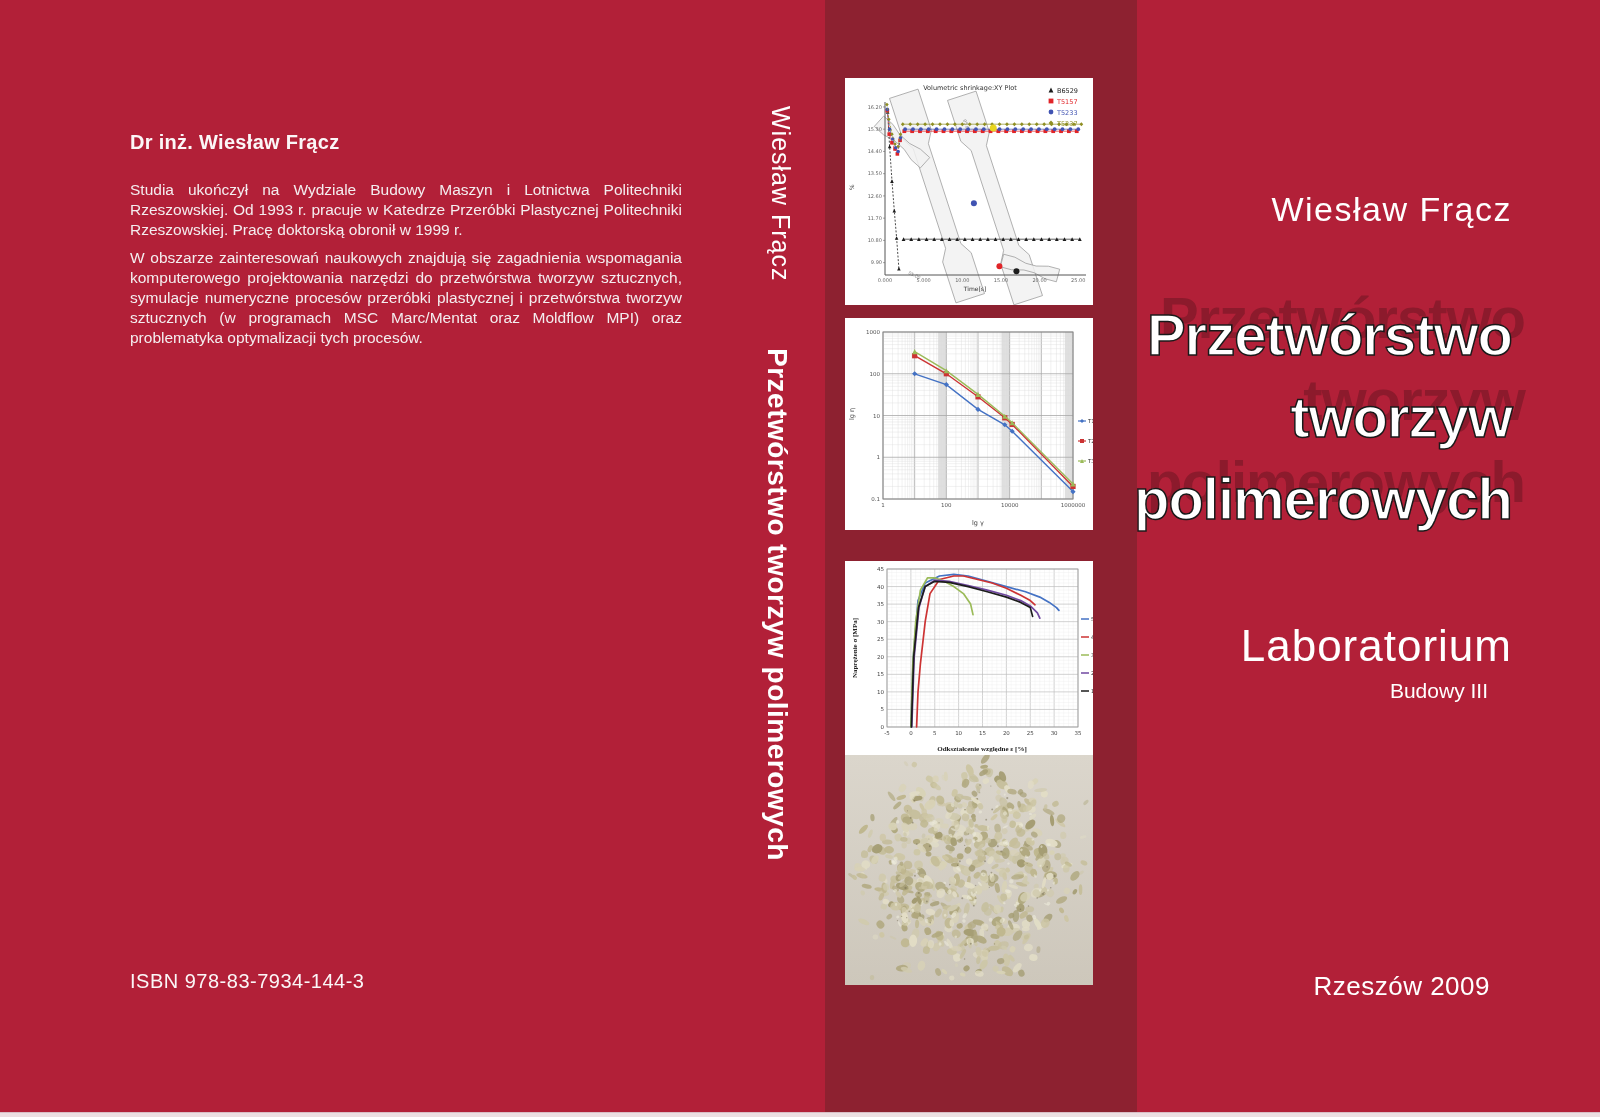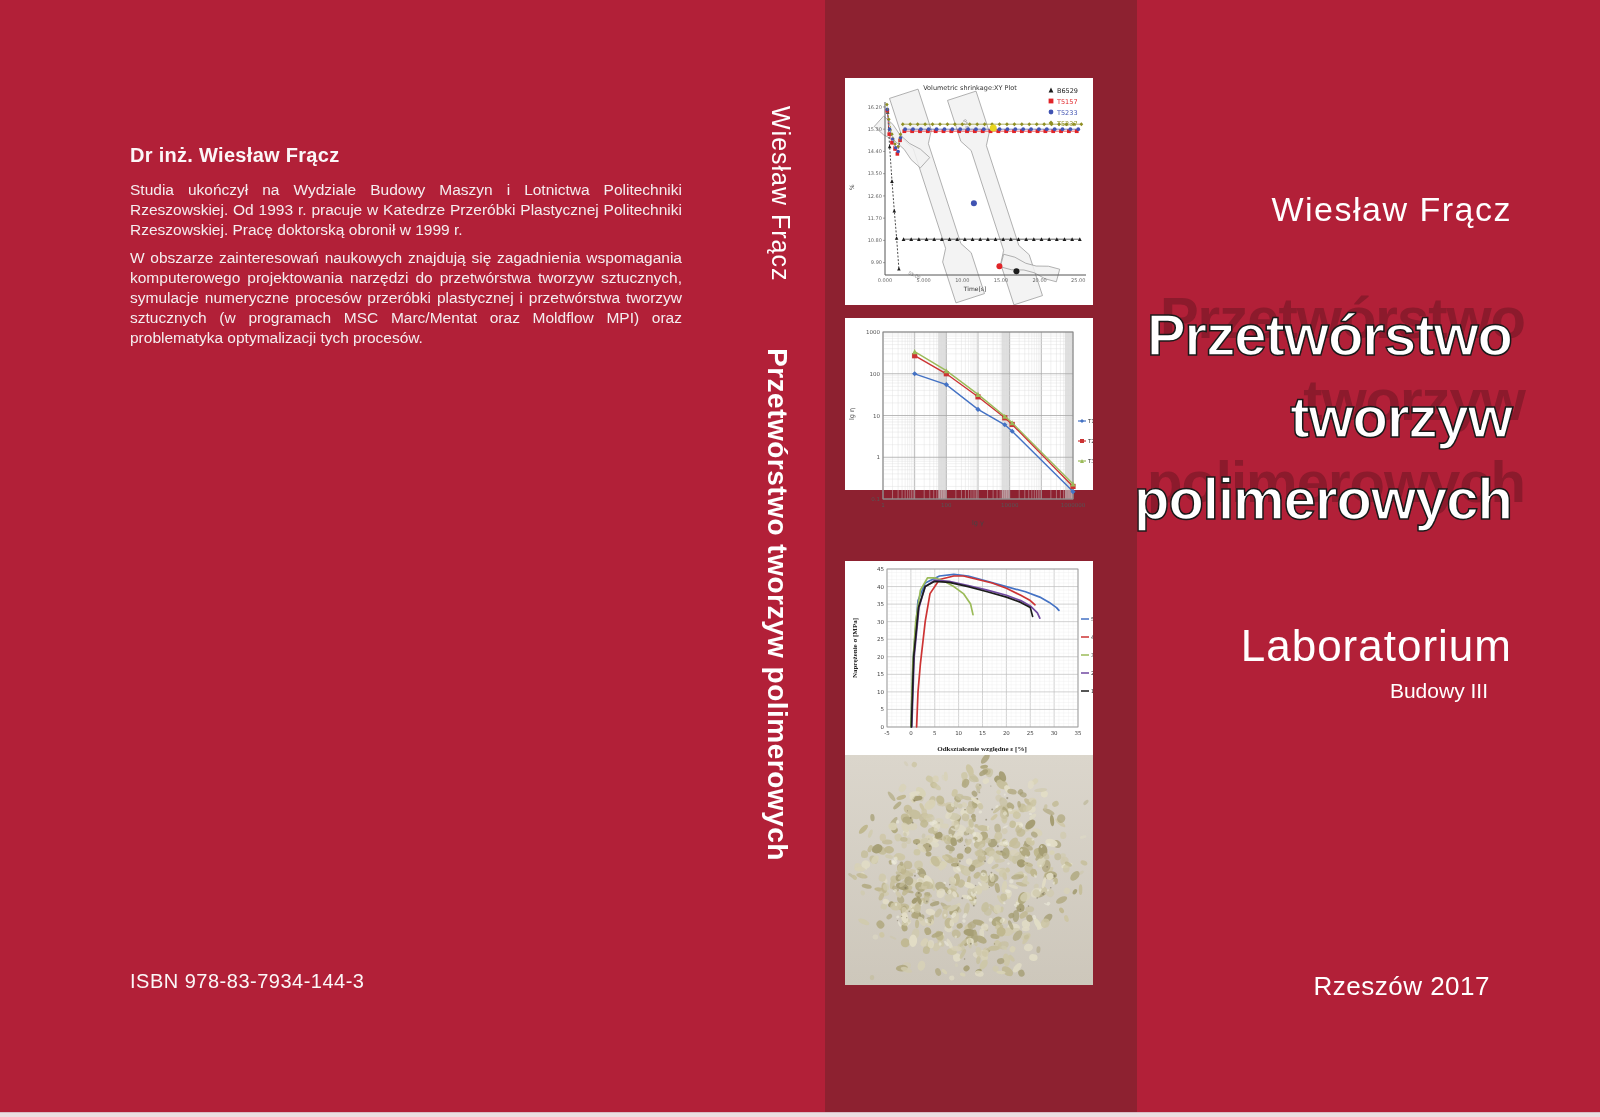--- a/index.html
+++ b/index.html
@@ -2,34 +2,34 @@
 <html><head>
 <meta charset="utf-8">
 <style>
   html,body{margin:0;padding:0;background:#ffffff;}
   .cover{position:relative;width:1600px;height:1117px;background:#B22038;overflow:hidden;
          font-family:"Liberation Sans",sans-serif;}
   .band{position:absolute;left:825px;top:0;width:312px;height:1112px;background:#8D2130;}
   .bottom-strip{position:absolute;left:0;top:1112px;width:100%;height:5px;background:#ecdfe2;border-top:1px solid #d9bec5;}
 
   
-  .bc-heading{position:absolute;left:130px;top:144px;font-size:20px;font-weight:700;color:#fbf6f7;letter-spacing:.3px;}
+  .bc-heading{position:absolute;left:130px;top:131px;font-size:20px;font-weight:700;color:#fbf6f7;letter-spacing:.3px;}
   .bc-p{position:absolute;left:130px;width:552px;font-size:15.5px;line-height:20px;color:#f4edef;text-align:justify;}
   .bc-p1{top:164px;}
   .bc-p2{top:232px;}
   .bc-isbn{position:absolute;left:130px;top:970px;font-size:20px;color:#fbf6f7;letter-spacing:.5px;}
 
   
   .spine-author{position:absolute;left:766px;top:106px;writing-mode:vertical-rl;font-size:25px;color:#ffffff;letter-spacing:1px;}
   .spine-title{position:absolute;left:761px;top:348px;writing-mode:vertical-rl;font-size:28px;font-weight:700;color:#ffffff;letter-spacing:.5px;}
 
   
   .panel{position:absolute;left:845px;width:248px;margin:0;background:#fff;}
   #p1{top:78px;height:227px;}
-  #p2{top:318px;height:172px;}
+  #p2{top:318px;height:212px;}
   #p3{top:537px;height:224px;margin-top:24px;}
   #p4{top:755px;height:230px;background:#d5d0c6;}
   .panel svg{display:block;}
 
   
   .fr-author{position:absolute;right:88px;top:190px;font-size:34px;color:#ffffff;letter-spacing:1.5px;}
   .fr-title{position:absolute;right:88px;top:294px;text-align:right;font-size:58px;line-height:82px;
             font-weight:700;color:#ffffff;letter-spacing:-1px;
             -webkit-text-stroke:1.5px #191919;
             text-shadow:13px -17px 0 #8C1A2C;}
@@ -1227,17 +1227,17 @@
 
   <section>
     <div class="fr-author">Wiesław Frącz</div>
     <div class="fr-title">
       <div>Przetwórstwo</div>
       <div>tworzyw</div>
       <div>polimerowych</div>
     </div>
     <div class="fr-sub">Laboratorium</div>
     <div class="fr-ed">Budowy III</div>
-    <div class="fr-imprint">Rzeszów 2017</div>
+    <div class="fr-imprint">Rzeszów 2009</div>
   </section>
 
   <div class="bottom-strip"></div>
 </div>
 
 </body></html>

